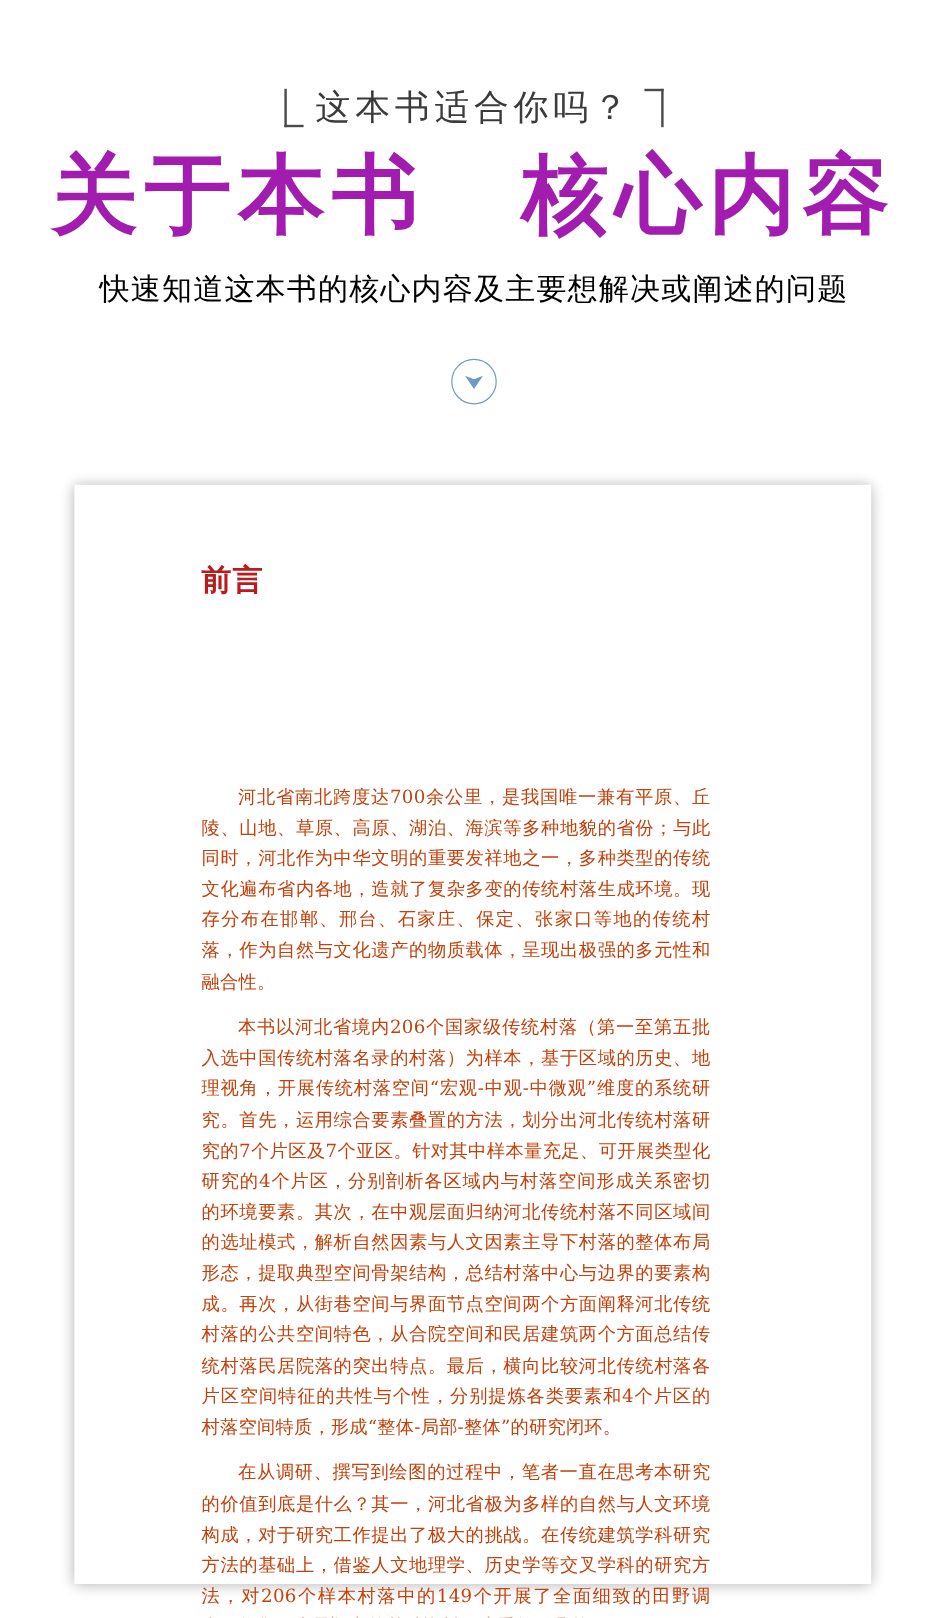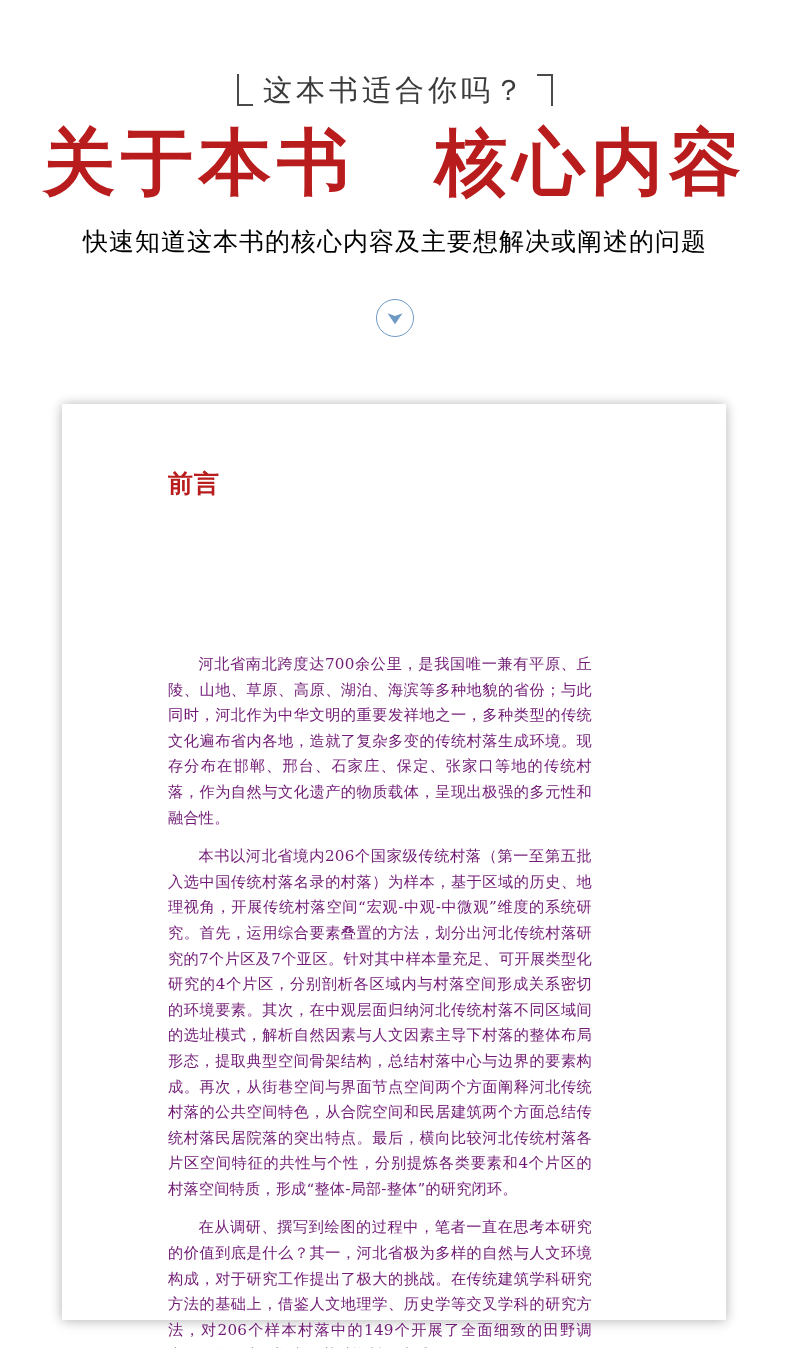--- a/index.html
+++ b/index.html
@@ -59,21 +59,21 @@
   .bracket.right {
     border-right: 2px solid #4a4a4a;
     border-top: 2px solid #4a4a4a;
   }
 
   .big-title {
     margin-top: 14px;
     font-family: "DejaVu Serif", "Liberation Serif", serif;
     font-size: 72px;
     font-weight: 700;
-    color: #b91c1c;
+    color: #a21caf;
     letter-spacing: 6px;
     line-height: 1.12;
     white-space: nowrap;
   }
   .big-title .gap {
     display: inline-block;
     width: 18px;
   }
 
   .subtitle {
@@ -135,21 +135,21 @@
     left: 106px;
     top: 248px;
     width: 424px;
   }
 
   .doc-body p {
     margin: 0 0 13px 0;
     font-family: "DejaVu Serif", "Liberation Serif", serif;
     font-size: 15.2px;
     line-height: 25.6px;
-    color: #701a75;
+    color: #c2410c;
     text-align: justify;
     text-justify: inter-character;
     text-indent: 2em;
     letter-spacing: 0.2px;
   }
   .doc-body p:last-child { margin-bottom: 0; }
 </style>
 </head>
 <body>
 

